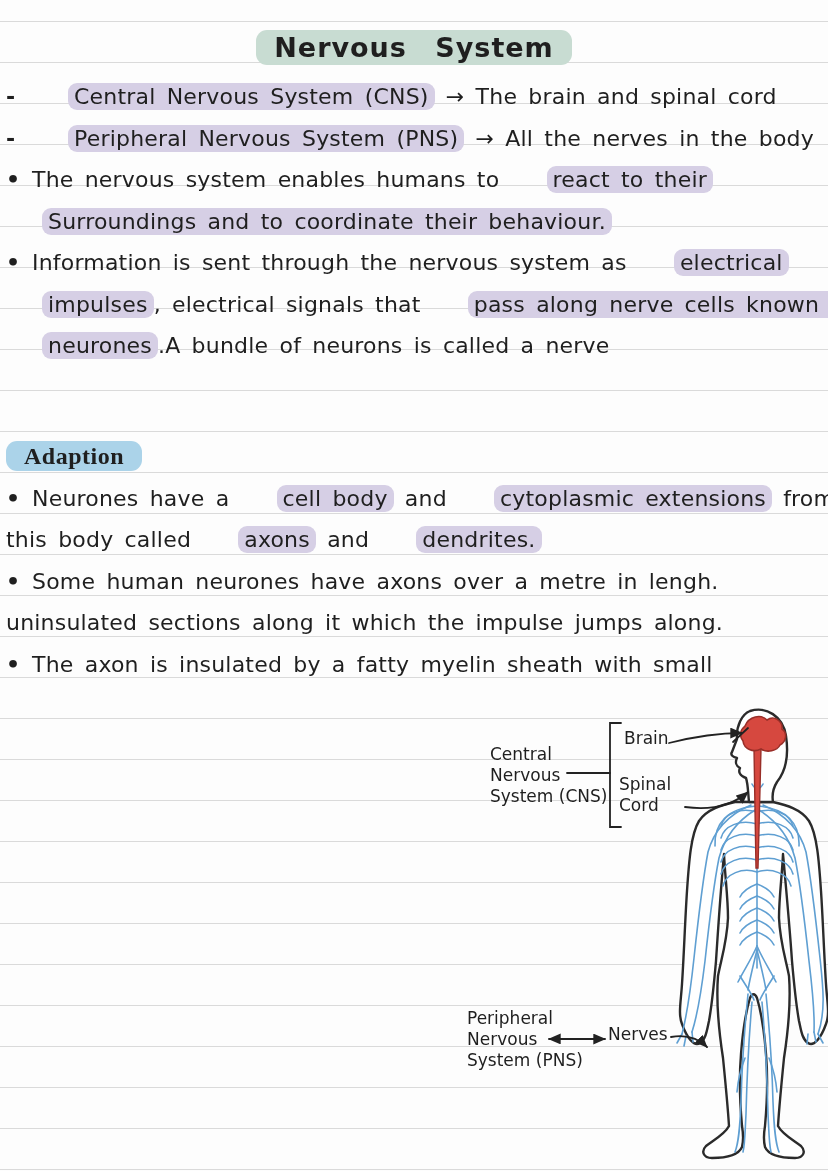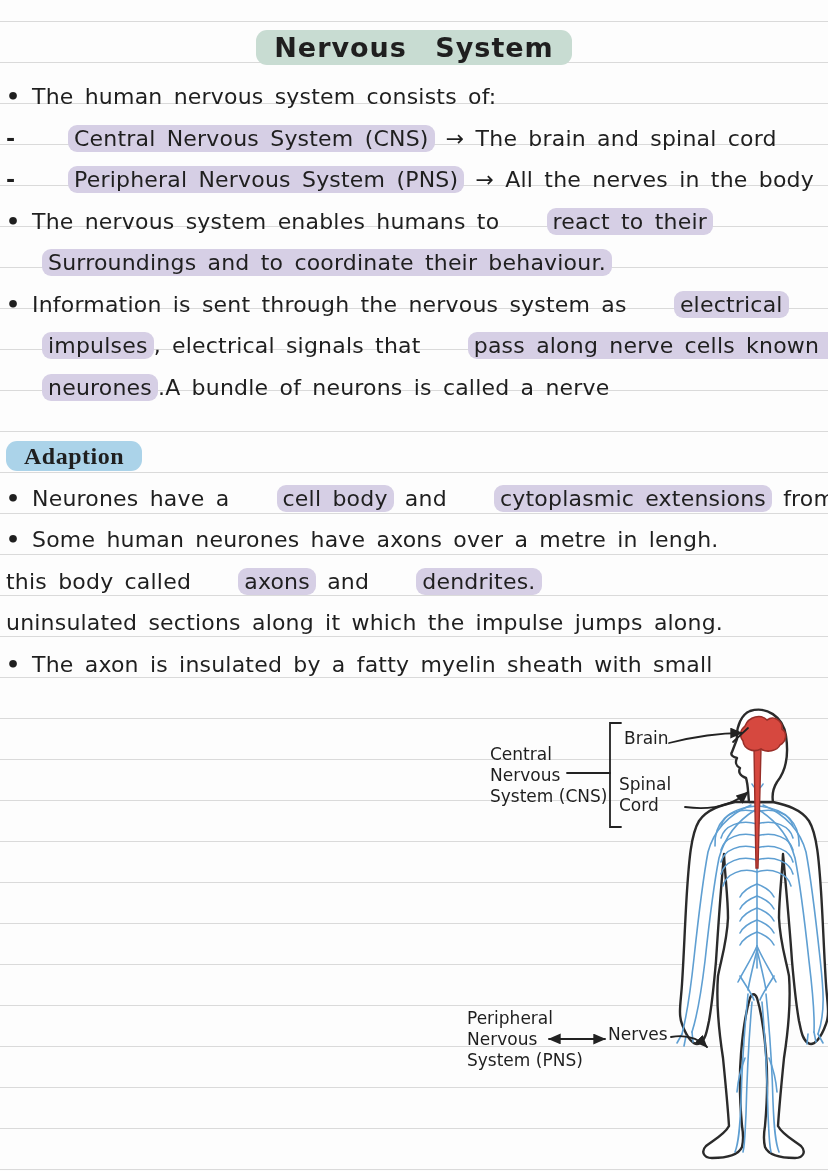--- a/index.html
+++ b/index.html
@@ -46,34 +46,33 @@
 </head>
 <body>
 
 <div class="page">
 
   <div class="title-wrap">
     <span class="hl hl-green">Nervous System</span>
   </div>
 
   <div class="notes-block" id="section-1">
-      <div class="note-line"><span class="bullet">•</span><span>The human nervous system consists of:</span></div>
       <div class="note-line"><span class="bullet">-</span><span class="hl hl-purple">Central Nervous System (CNS)</span><span> → The brain and spinal cord</span></div>
       <div class="note-line"><span class="bullet">-</span><span class="hl hl-purple">Peripheral Nervous System (PNS)</span><span> → All the nerves in the body</span></div>
       <div class="note-line"><span class="bullet">•</span><span>The nervous system enables humans to </span><span class="hl hl-purple">react to their</span></div>
       <div class="note-line"><span class="hl hl-purple">Surroundings and to coordinate their behaviour.</span></div>
       <div class="note-line"><span class="bullet">•</span><span>Information is sent through the nervous system as </span><span class="hl hl-purple">electrical</span></div>
       <div class="note-line"><span class="hl hl-purple">impulses</span><span>, electrical signals that </span><span class="hl hl-purple">pass along nerve cells known as</span></div>
       <div class="note-line"><span class="hl hl-purple">neurones</span><span>.A bundle of neurons is called a nerve</span></div>
     </div>
   <div class="notes-block" id="section-2">
       <div class="section-heading"><span class="hl hl-blue">Adaption</span></div>
       <div class="note-line"><span class="bullet">•</span><span>Neurones have a </span><span class="hl hl-purple">cell body</span><span> and </span><span class="hl hl-purple">cytoplasmic extensions</span><span> from</span></div>
+      <div class="note-line"><span>this body called </span><span class="hl hl-purple">axons</span><span> and </span><span class="hl hl-purple">dendrites.</span></div>
       <div class="note-line"><span class="bullet">•</span><span>Some human neurones have axons over a metre in lengh.</span></div>
-      <div class="note-line"><span>this body called </span><span class="hl hl-purple">axons</span><span> and </span><span class="hl hl-purple">dendrites.</span></div>
       <div class="note-line"><span>uninsulated sections along it which the impulse jumps along.</span></div>
       <div class="note-line"><span class="bullet">•</span><span>The axon is insulated by a fatty myelin sheath with small</span></div>
     </div>
 
   <div class="diagram">
     <svg width="392" height="465" viewBox="0 0 392 465">
       <defs>
         <marker id="arr" markerWidth="9" markerHeight="8" refX="6.5" refY="3" orient="auto-start-reverse">
           <path d="M0,0 L7,3 L0,6 Z" fill="#222"></path>
         </marker>

